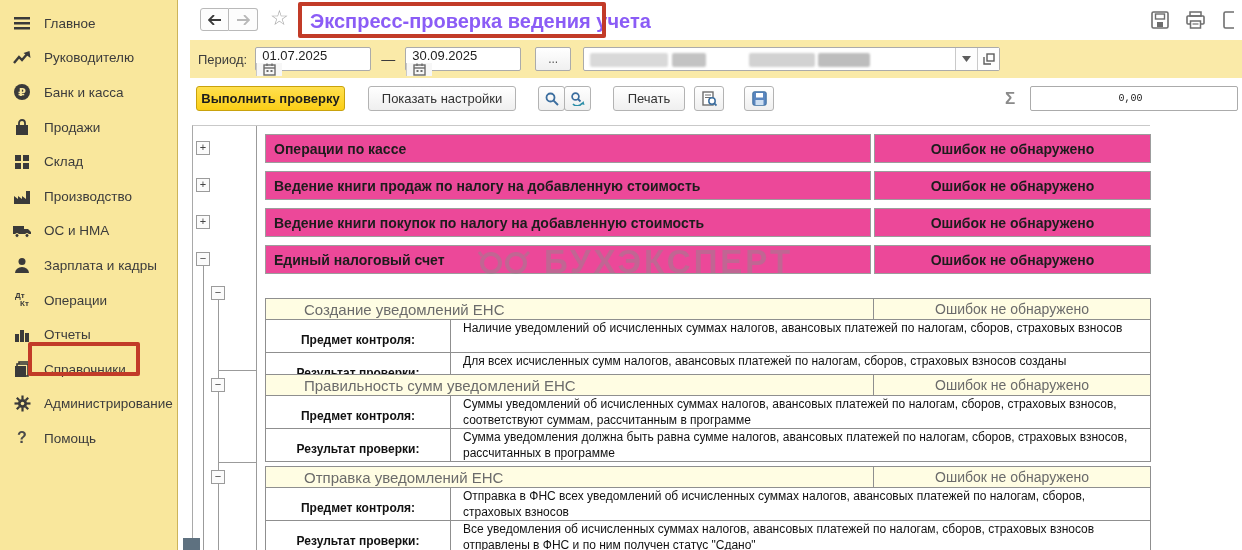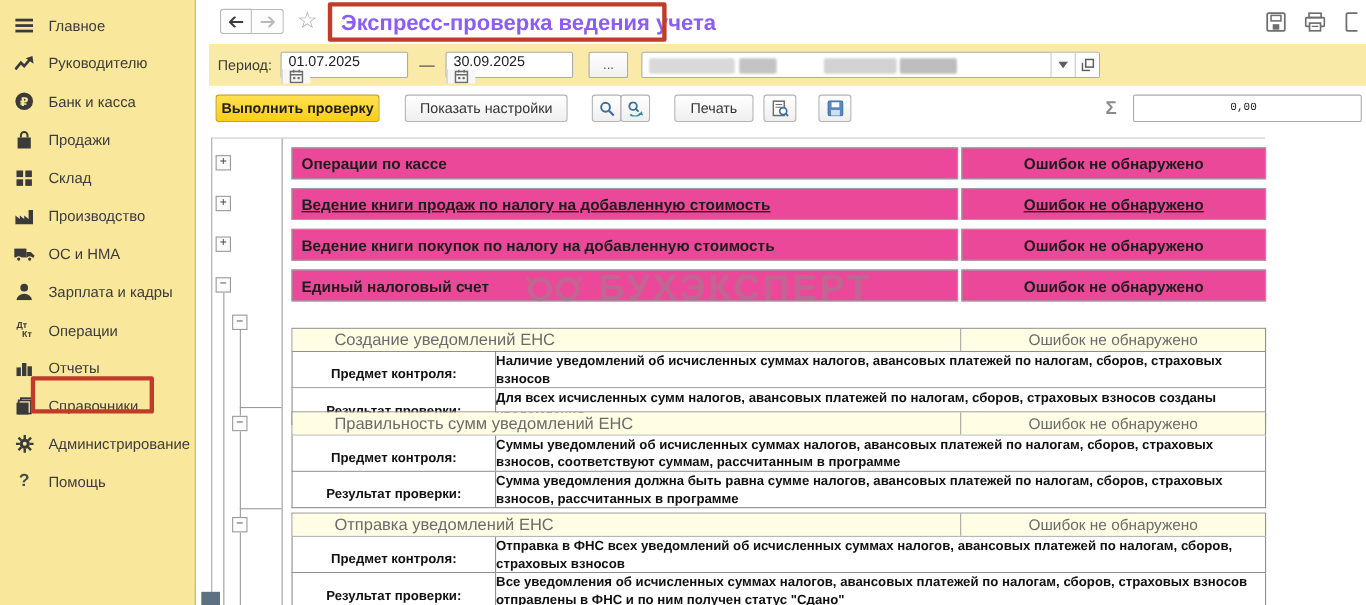--- a/index.html
+++ b/index.html
@@ -80,21 +80,21 @@
   .subblock { position:absolute; left:72px; width:886px; }
   .subheader { display:flex; border:1px solid #8f8f8f; height:22px; }
   .subtitle { width:608px; background:#fffde3; border-right:1px solid #8f8f8f; font-size:15px;
               color:#6b6b6b; padding-left:38px; display:flex; align-items:center; }
   .substatus { flex:1; background:#fffde3; font-size:14px; color:#6b6b6b;
                display:flex; align-items:center; justify-content:center; }
   .subrow { display:flex; border:1px solid #8f8f8f; border-top:0; height:33px; background:#fff; }
   .sublabel { width:184px; font-size:12px; font-weight:bold; color:#111; text-align:center;
               padding-top:13px; line-height:1.3; }
   .subdesc { flex:1; border-left:1px solid #8f8f8f; font-size:12px; color:#111;
-             padding:1px 0; line-height:1.3; overflow:hidden;font-weight:bold; }
+             padding:1px 12px; line-height:1.3; overflow:hidden; }
 
   .watermark { position:absolute; left:478px; top:243px; display:flex; align-items:center; gap:14px;
                color:rgba(140,140,140,0.45); pointer-events:none; z-index:5; }
   .wm-text { font-size:33px; font-weight:bold; letter-spacing:3px; }
   .scroll-chip { position:absolute; left:183px; top:538px; width:17px; height:12px; background:#5e7180; }
 </style>
 </head>
 <body>
 
 <div class="sidebar">
@@ -392,21 +392,21 @@
     <div class="expbox" style="left:3px; top:89px;">+</div>
     <div class="expbox" style="left:3px; top:126px;">−</div>
     <div class="expbox" style="left:18px; top:160px;">−</div>
     <div class="expbox" style="left:18px; top:252px;">−</div>
     <div class="expbox" style="left:18px; top:344px;">−</div>
 
     <div class="trow" style="top:8px;">
       <div class="cell mainc">Операции по кассе</div>
       <div class="cell statc">Ошибок не обнаружено</div>
     </div>
-    <div class="trow" style="top:45px;text-decoration:underline;">
+    <div class="trow" style="top:45px;">
       <div class="cell mainc">Ведение книги продаж по налогу на добавленную стоимость</div>
       <div class="cell statc">Ошибок не обнаружено</div>
     </div>
     <div class="trow" style="top:82px;">
       <div class="cell mainc">Ведение книги покупок по налогу на добавленную стоимость</div>
       <div class="cell statc">Ошибок не обнаружено</div>
     </div>
     <div class="trow" style="top:119px;">
       <div class="cell mainc">Единый налоговый счет</div>
       <div class="cell statc">Ошибок не обнаружено</div>

